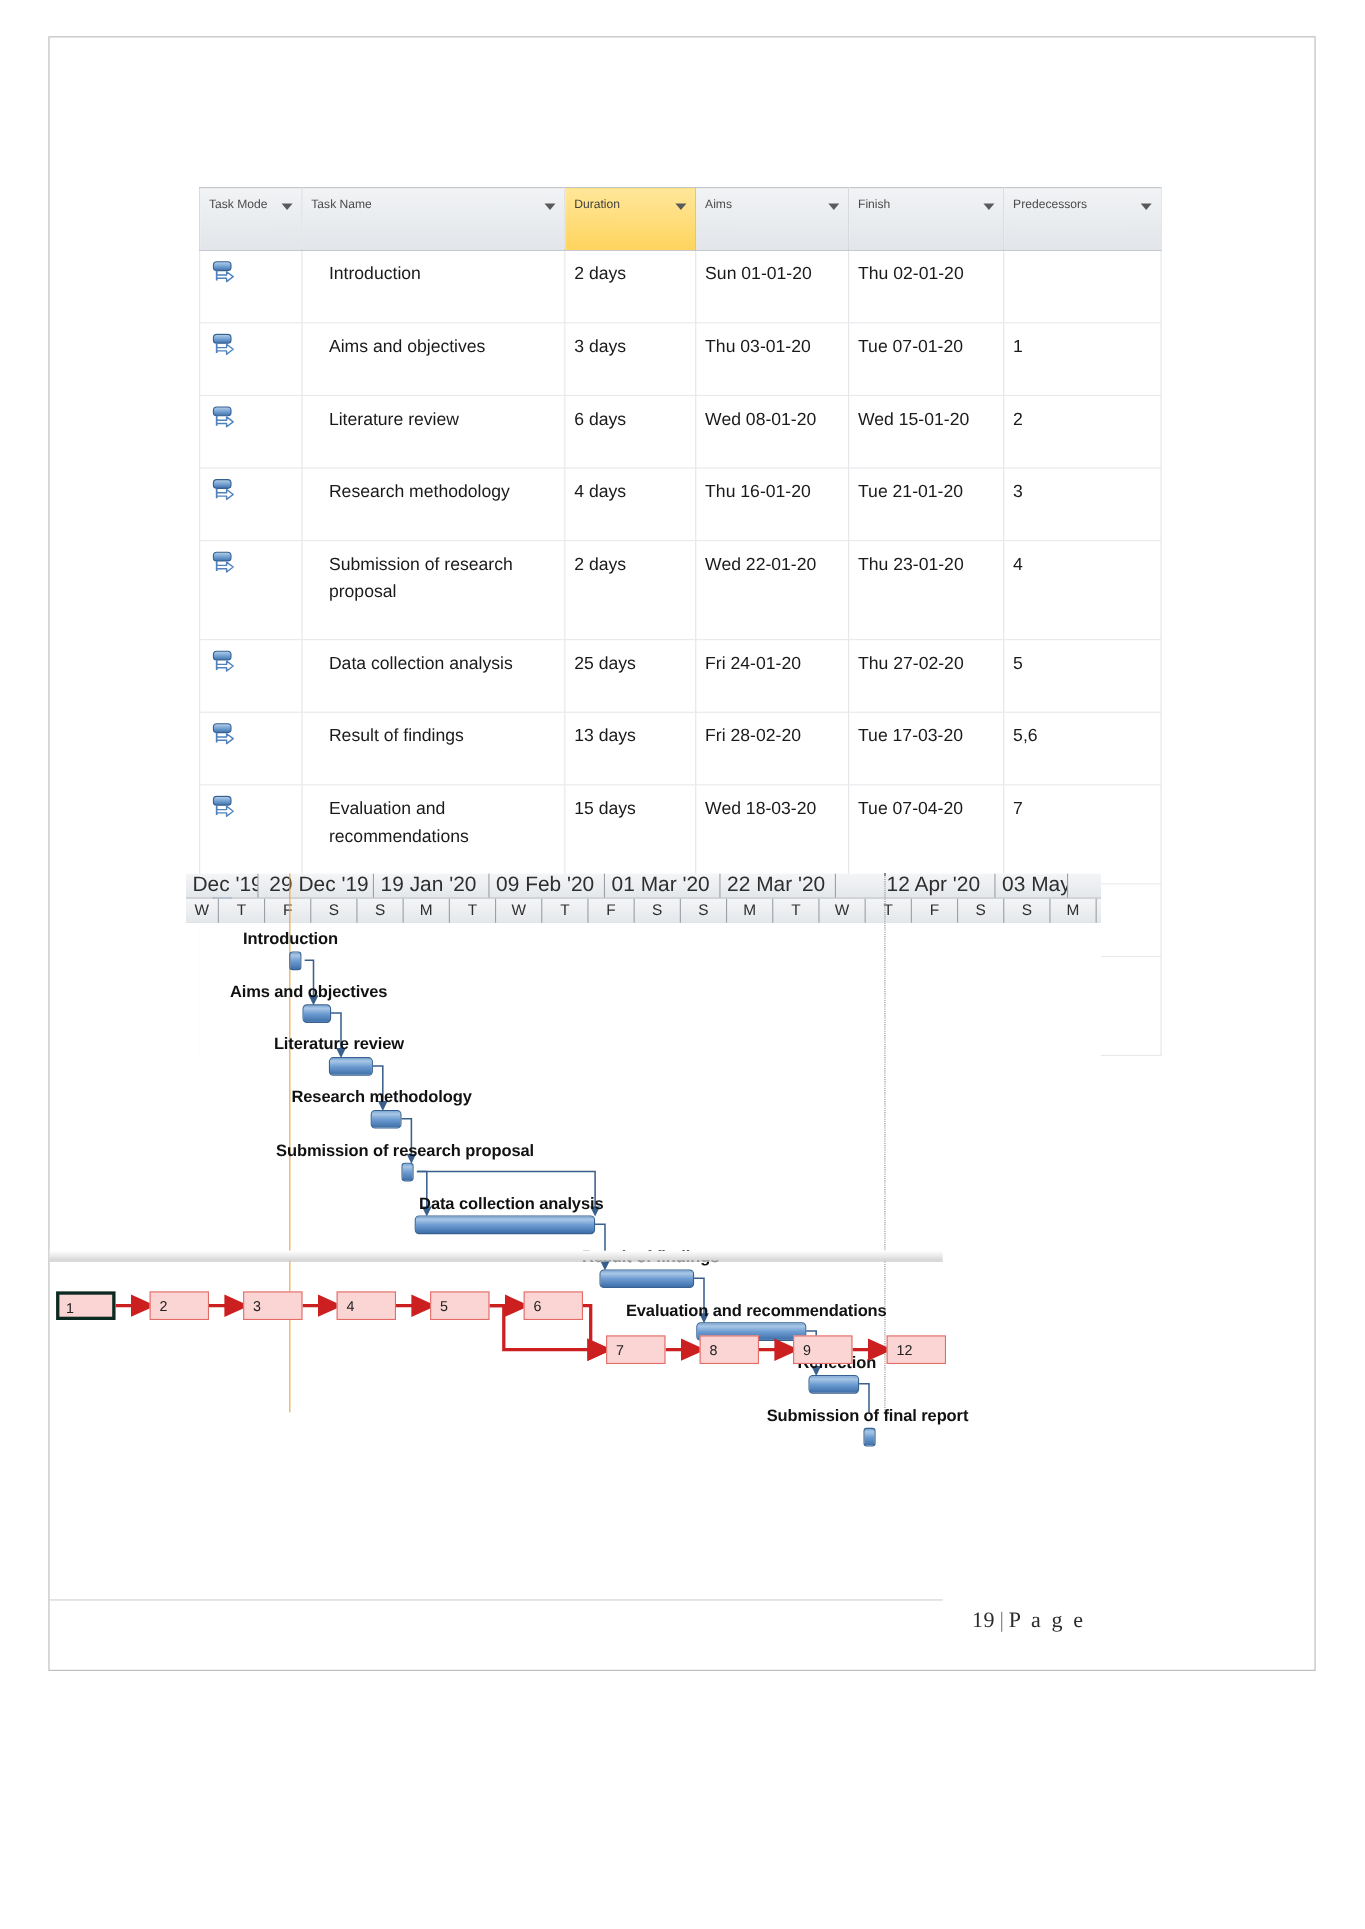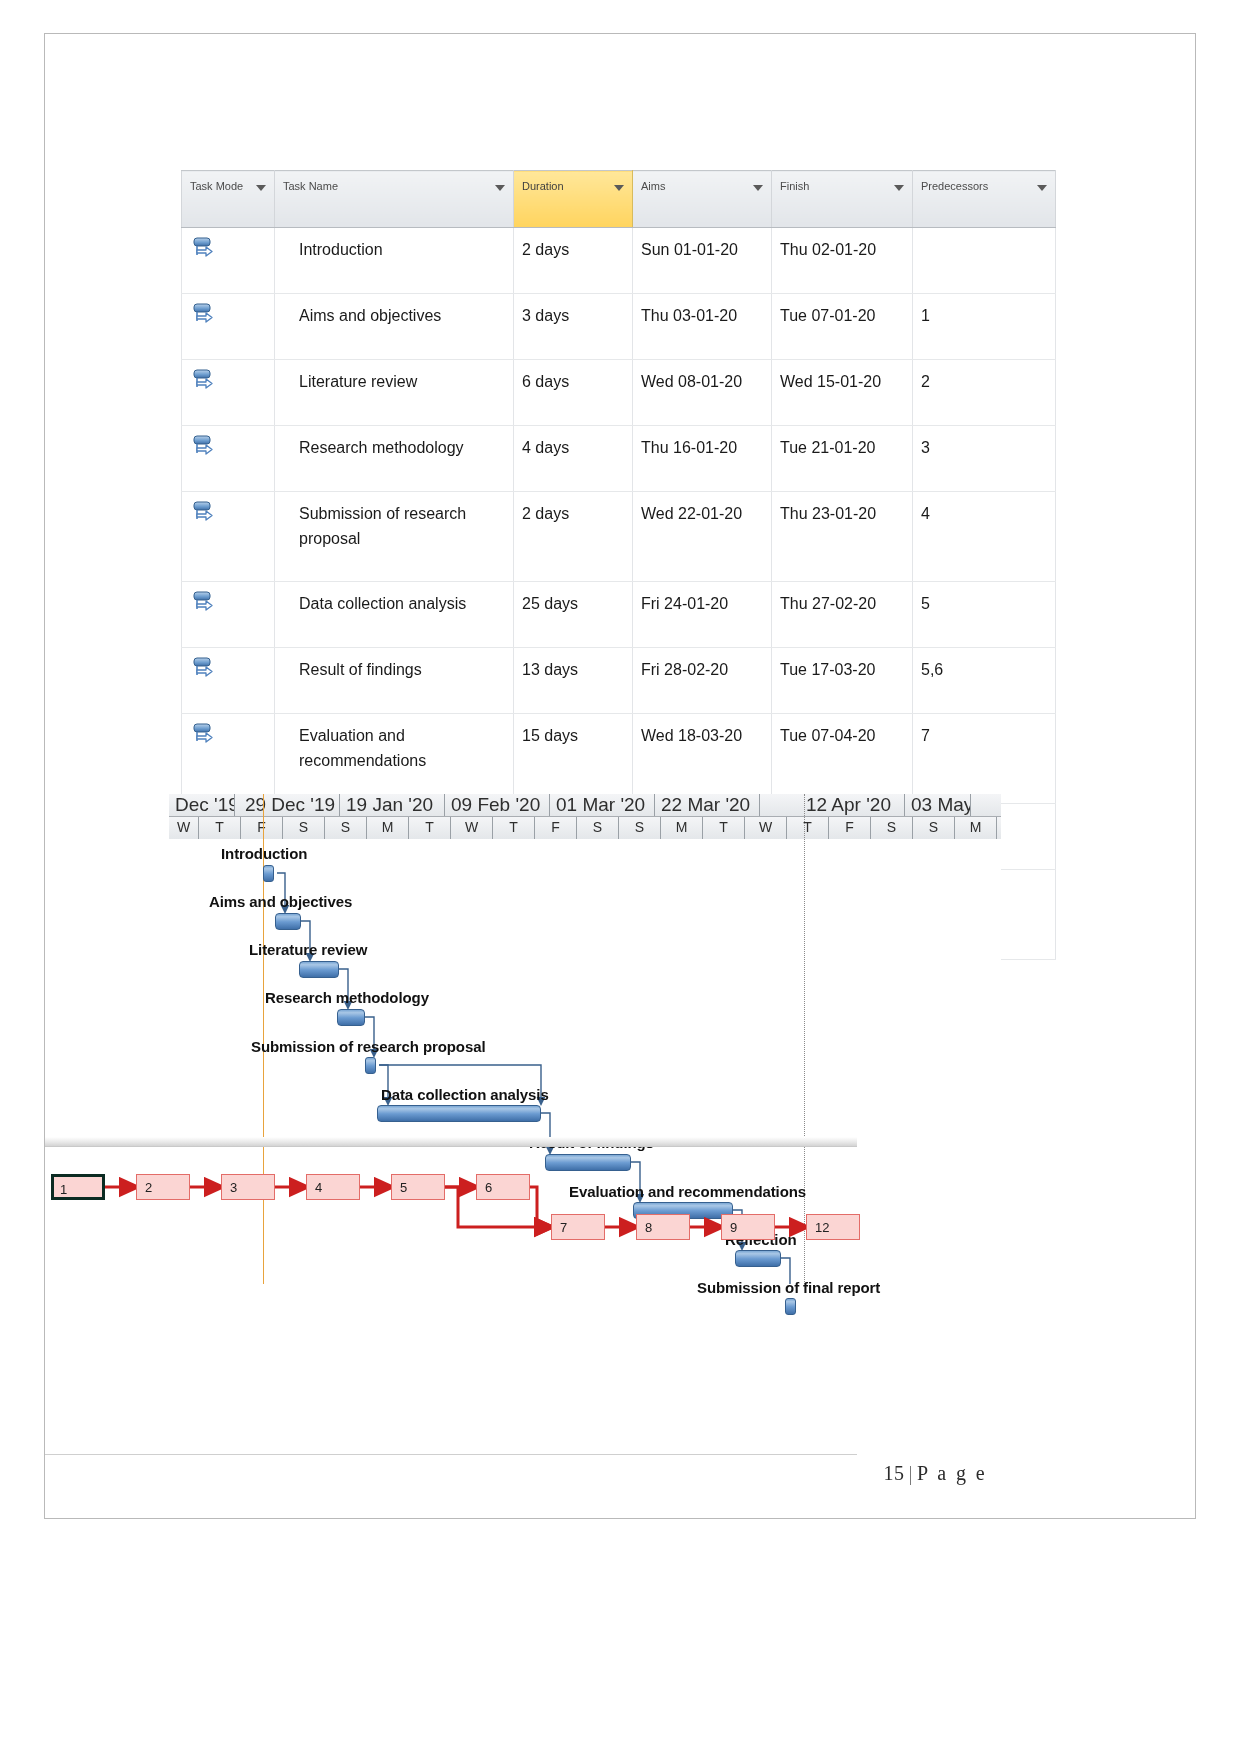--- a/index.html
+++ b/index.html
@@ -611,16 +611,16 @@
         <div class="net-node" style="left: 431px; top: 8px; width: 54px;">6</div>
         <div class="net-node" style="left: 506px; top: 48px; width: 54px;">7</div>
         <div class="net-node" style="left: 591px; top: 48px; width: 54px;">8</div>
         <div class="net-node" style="left: 676px; top: 48px; width: 54px;">9</div>
         <div class="net-node" style="left: 761px; top: 48px; width: 54px;">12</div>
       </div>
   </div>
 
   <div id="footer-rule" style="left:0; top:1420px; width:812px;"></div>
   <div id="footer-pagenum" style="right:208px; top:1428px;">
-    <span class="pg-num">15</span><span class="pg-sep">|</span><span class="pg-word">P a g e</span>
+    <span class="pg-num">19</span><span class="pg-sep">|</span><span class="pg-word">P a g e</span>
   </div>
 
 </div>
 
 </body></html>

